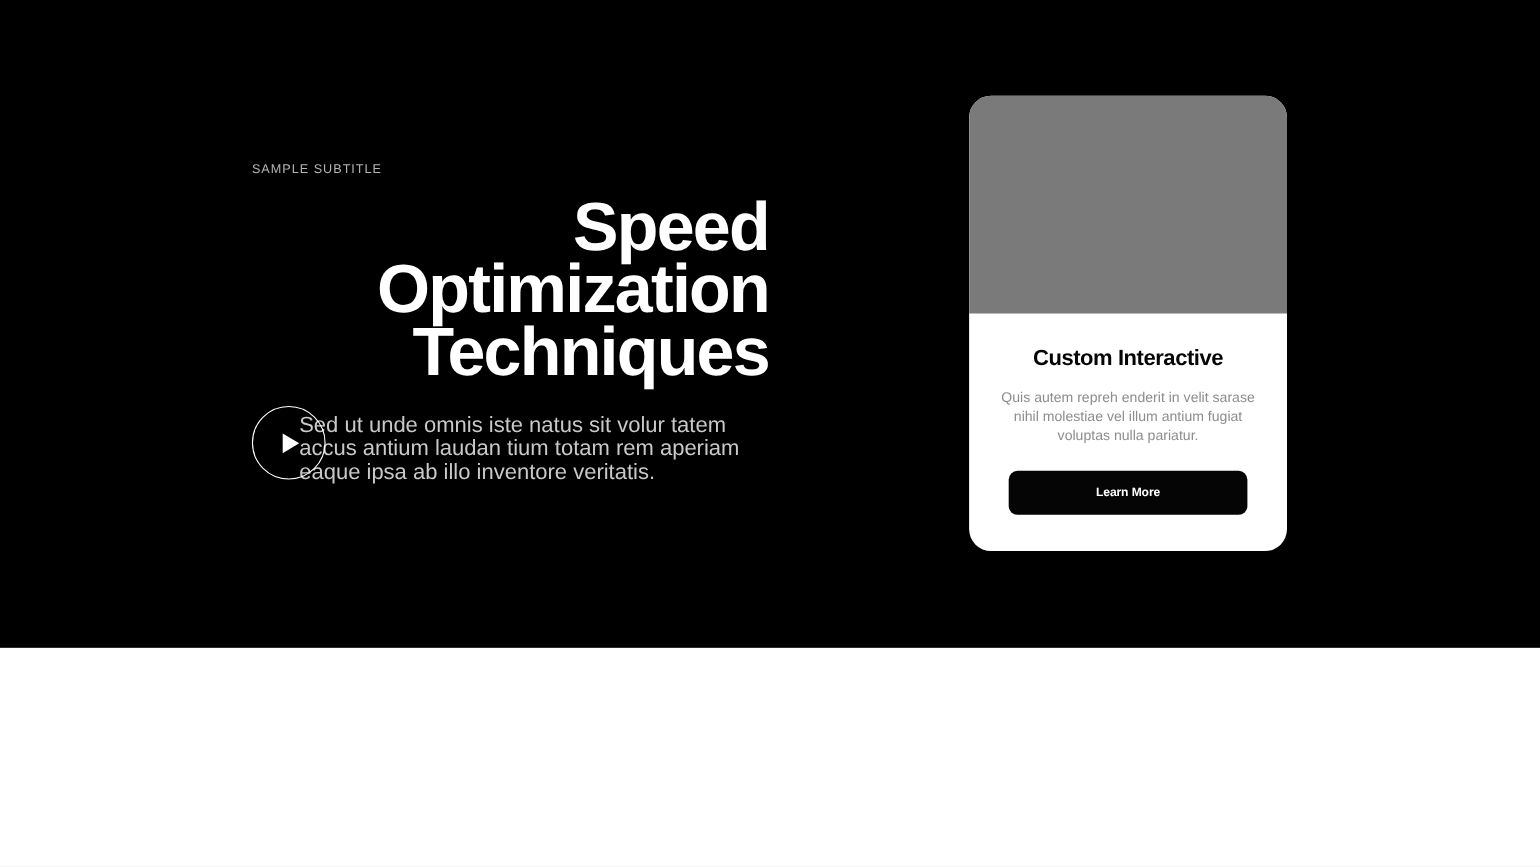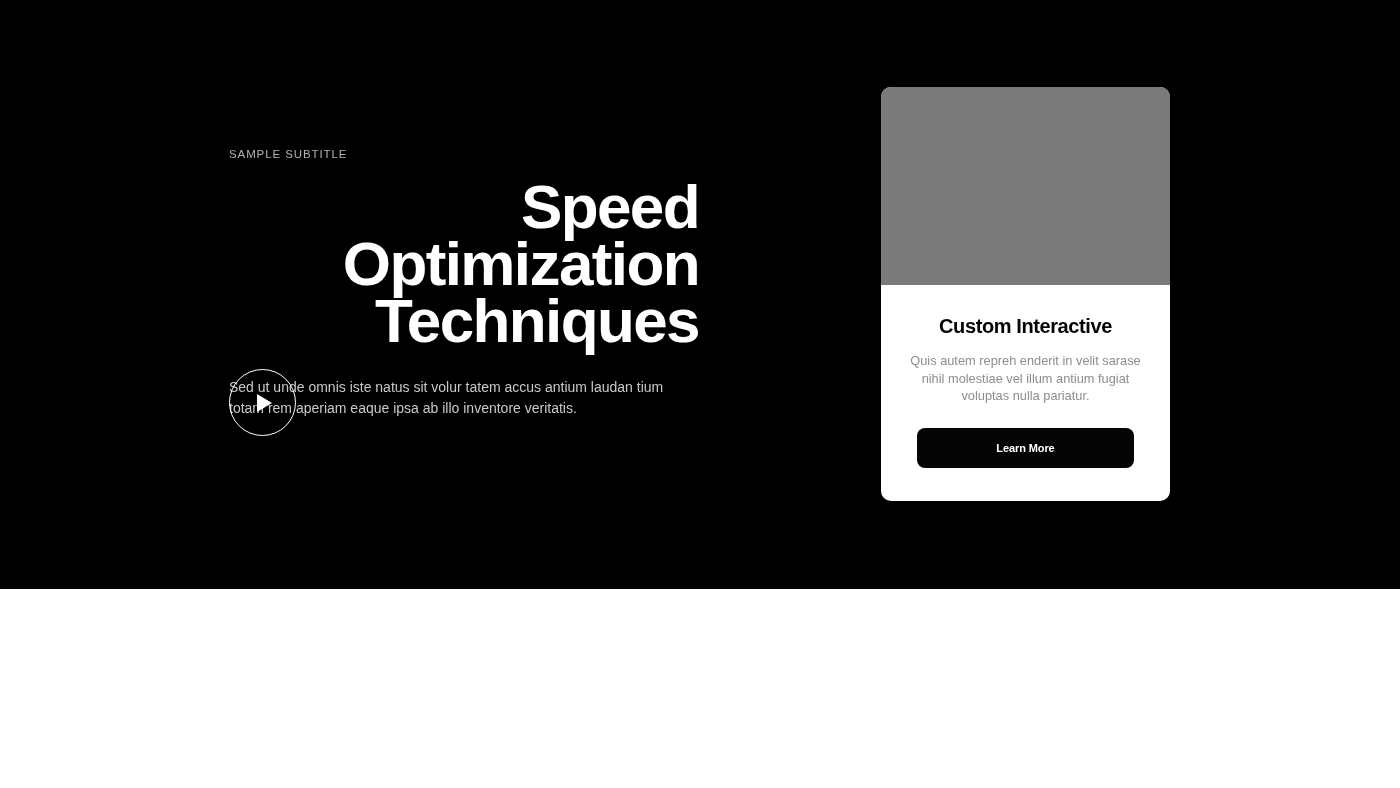--- a/index.html
+++ b/index.html
@@ -53,25 +53,26 @@
     line-height: 57px;
     letter-spacing: -1.6px;
     font-weight: 700;
     color: #ffffff;
     max-width: 470px;
     text-align: right;
   }
 
   .lead {
     margin-top: 28px;
-    font-size: 14px;
+    font-size: 20px;
     line-height: 21px;
     color: #c9c9c9;
     font-weight: 400;
     max-width: 452px;
+    margin-left: 43px;
   }
 
   
   .play-button {
     position: absolute;
     left: 229px;
     top: 369px;
     width: 67px;
     height: 67px;
     border: 1.5px solid #ffffff;
@@ -93,21 +94,21 @@
   }
 
   
   .card {
     position: absolute;
     left: 881px;
     top: 87px;
     width: 289px;
     height: 414px;
     background: #ffffff;
-    border-radius: 10px;
+    border-radius: 20px;
     overflow: hidden;
     display: flex;
     flex-direction: column;
   }
 
   .card-image {
     width: 100%;
     height: 198px;
     background: #7a7a7a;
     flex: 0 0 auto;

